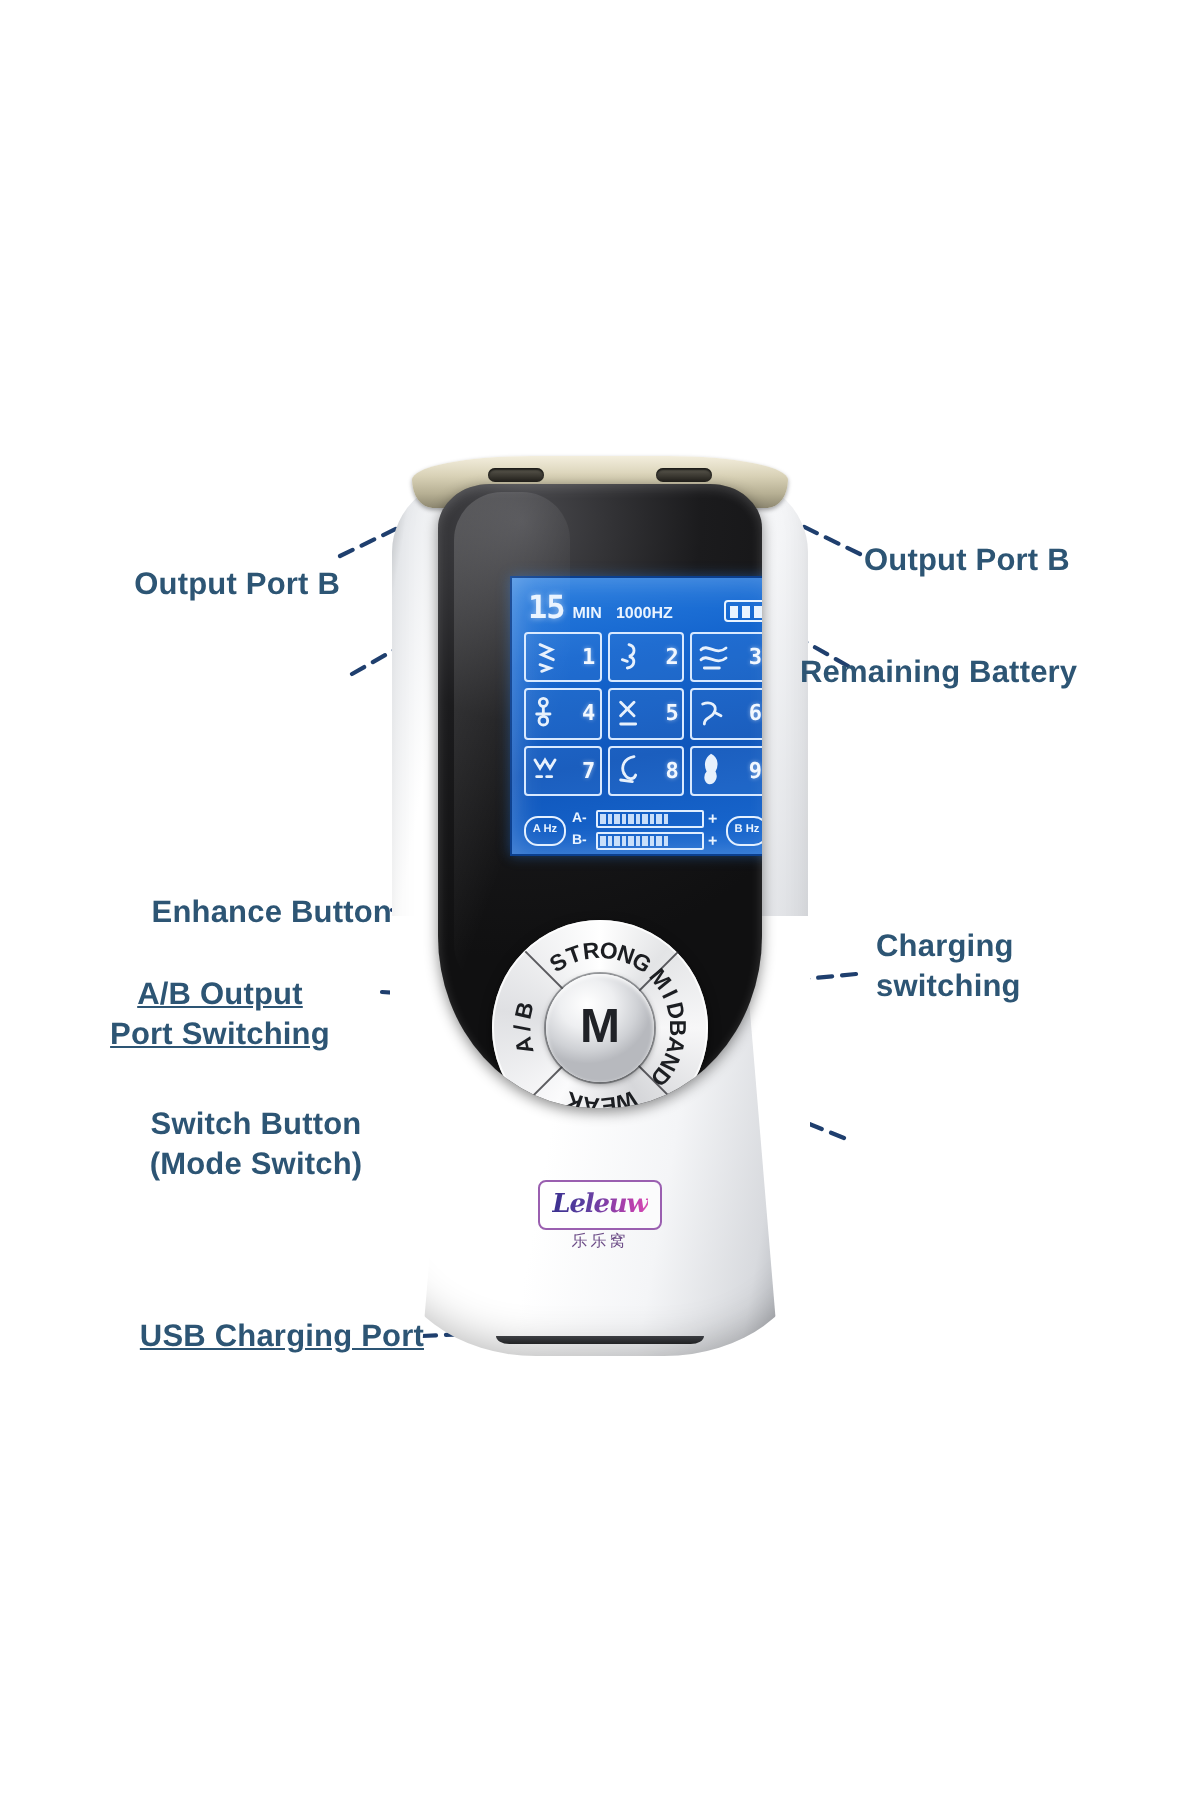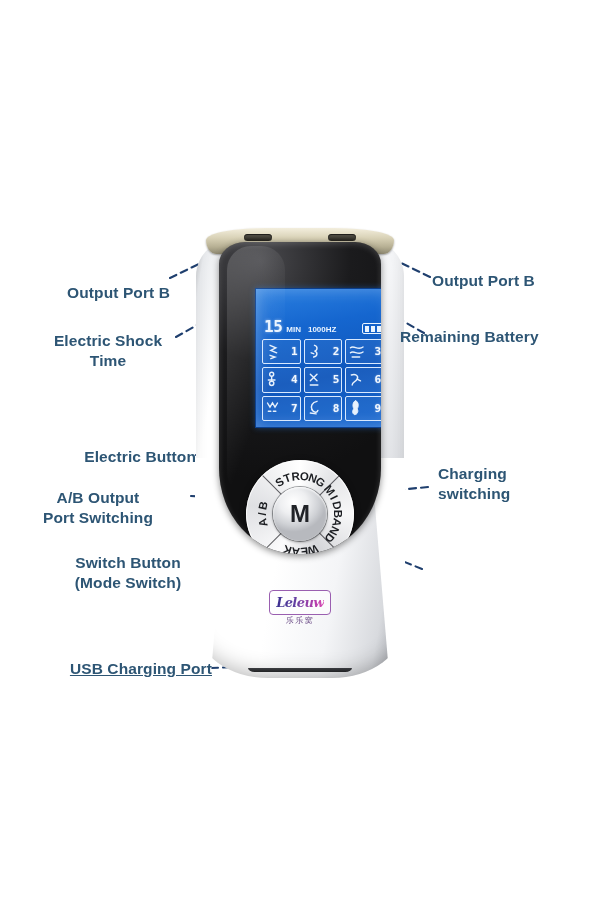--- a/index.html
+++ b/index.html
@@ -161,21 +161,20 @@
     box-sizing: border-box;
   }
 
   .lcd-top {
     height: 18px;
     display: flex;
     align-items: flex-end;
     gap: 4px;
     padding-left: 2px;
     color: #eaf4ff;
-    margin-top: 23px;
   }
   .lcd-time {
     font-family: "DejaVu Sans Mono", monospace;
     font-size: 16px;
     font-weight: bold;
     letter-spacing: -0.5px;
     line-height: 1;
     text-shadow: 0 0 3px rgba(255,255,255,0.55);
   }
   .lcd-unit {
@@ -651,26 +650,24 @@
         <div class="logo-word">Leleuw</div>
       </div>
       <div class="logo-cn">乐乐窝</div>
     </div>
 
     <div class="bottom-line"></div>
   </div>
 
   <div class="callout left" style="left:22px;  top:283px;  width:148px;">Output Port B</div>
 
-  <div class="callout center" style="left:42px;  top:331px;  width:132px;">Electric Shock
-Time</div>
-
-  <div class="callout left" style="left:22px;  top:447px;  width:174px;">Electric Button</div>
-
-  <div class="callout center" style="left:20px;  top:488px;  width:156px;">A/B Output
+
+  <div class="callout left" style="left:22px;  top:447px;  width:174px;">Enhance Button</div>
+
+  <div class="callout center" style="left:32px;  top:488px;  width:156px;text-decoration:underline;">A/B Output
 Port Switching</div>
 
   <div class="callout center" style="left:38px;  top:553px;  width:180px;">Switch Button
 (Mode Switch)</div>
 
   <div class="callout left" style="left:22px;  top:659px;  width:190px;text-decoration:underline;">USB Charging Port</div>
 
   <div class="callout right" style="left:432px; top:271px;  width:160px;">Output Port B</div>
 
   <div class="callout right" style="left:400px; top:327px;  width:196px;">Remaining Battery</div>

